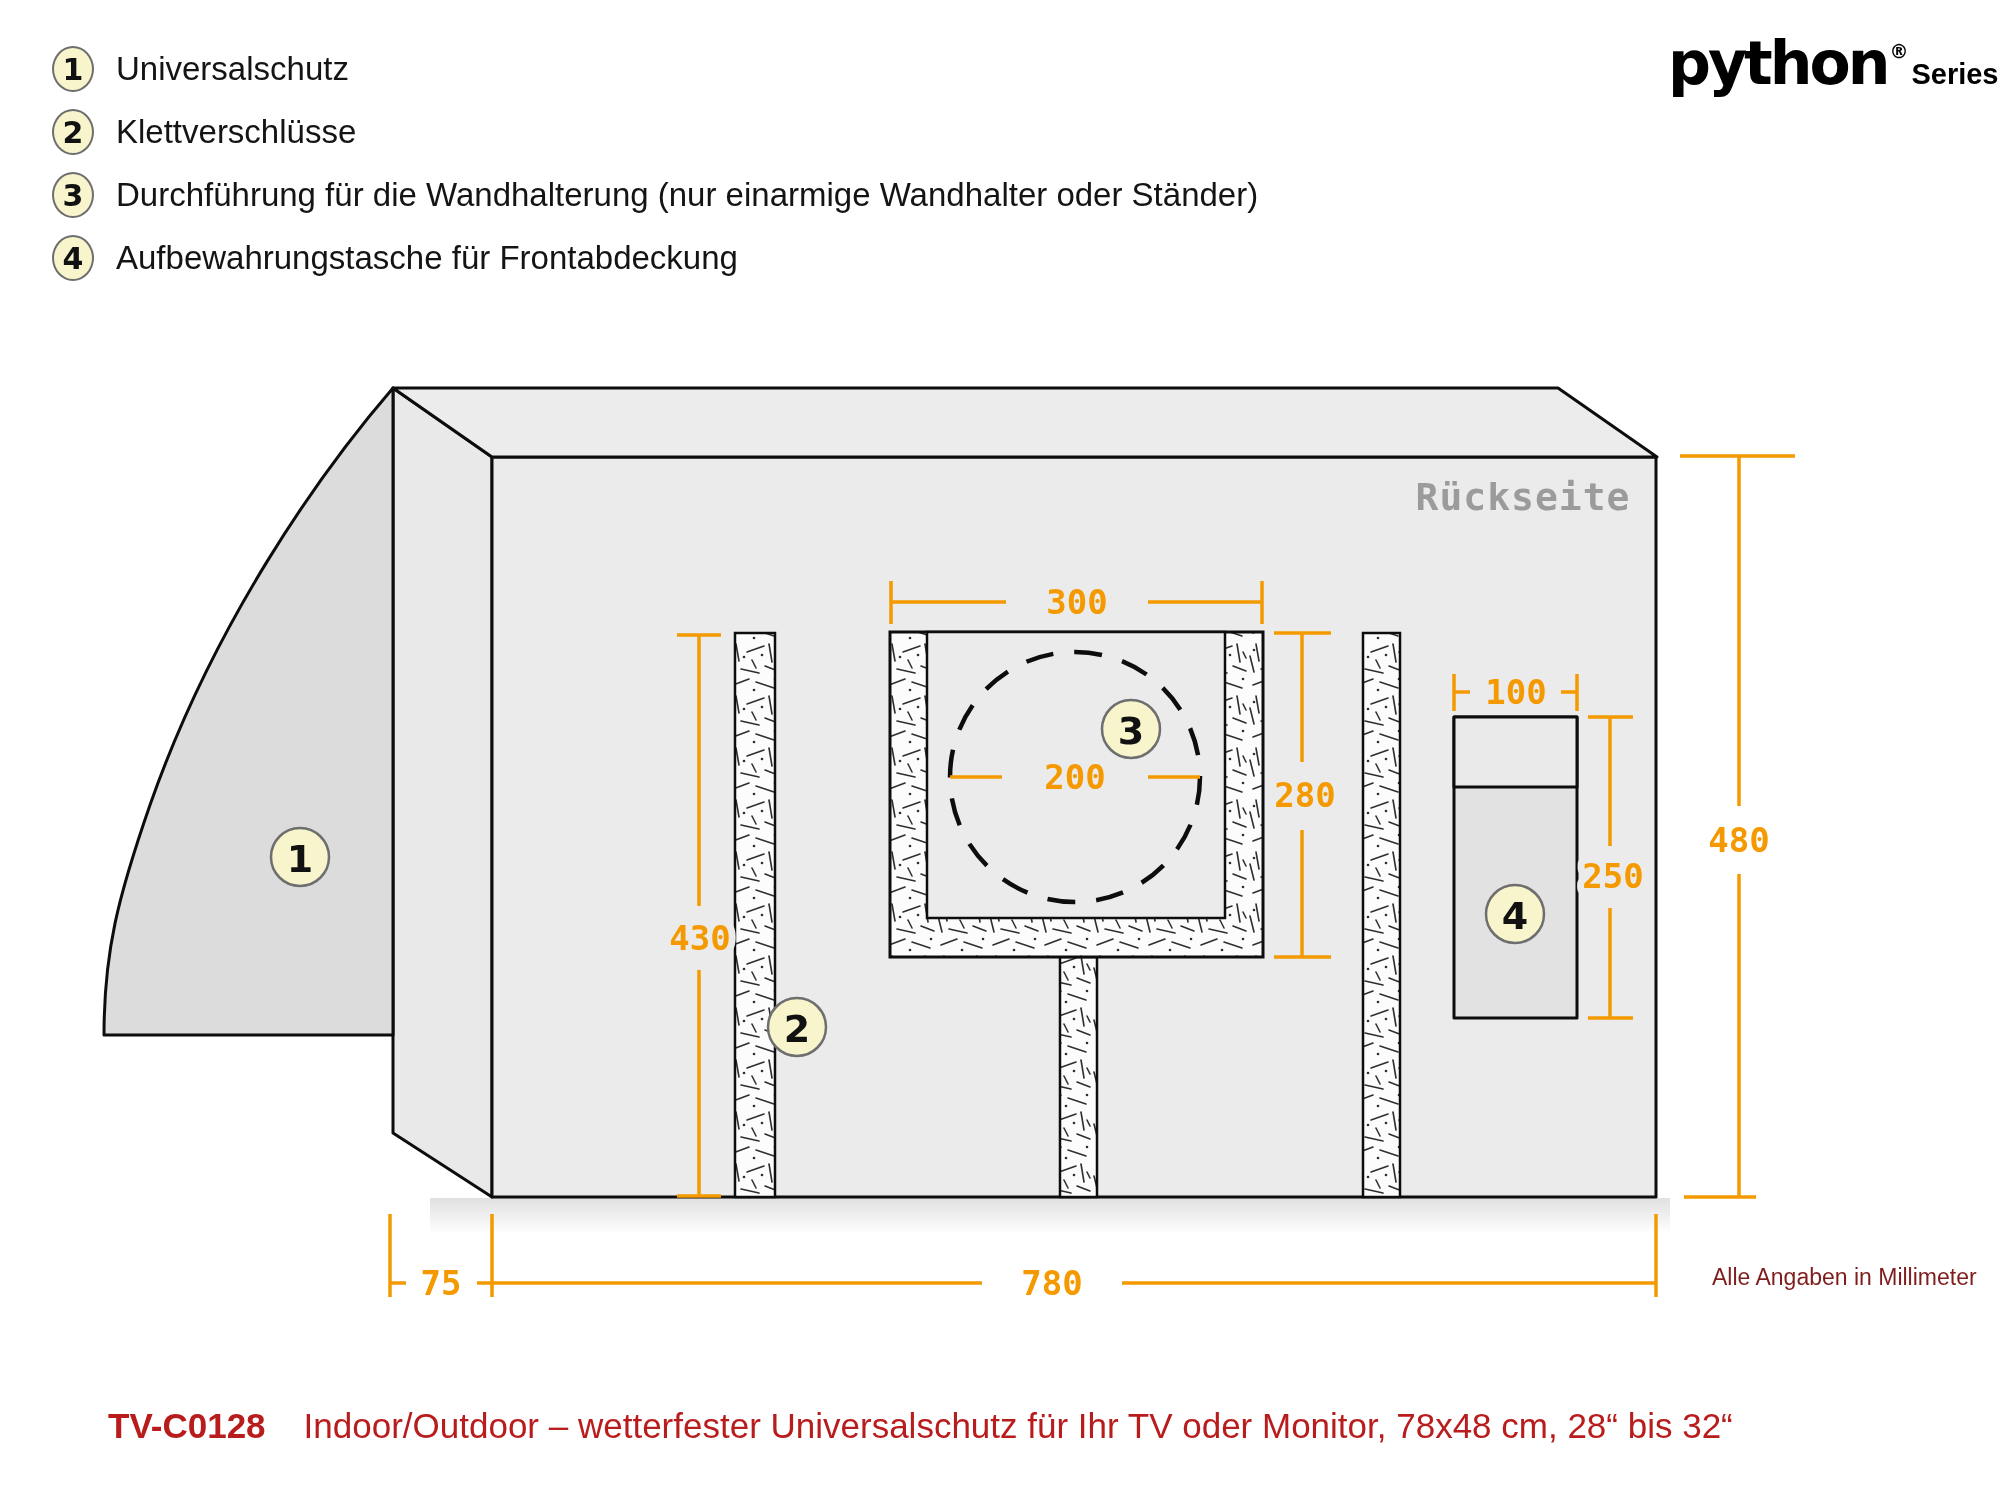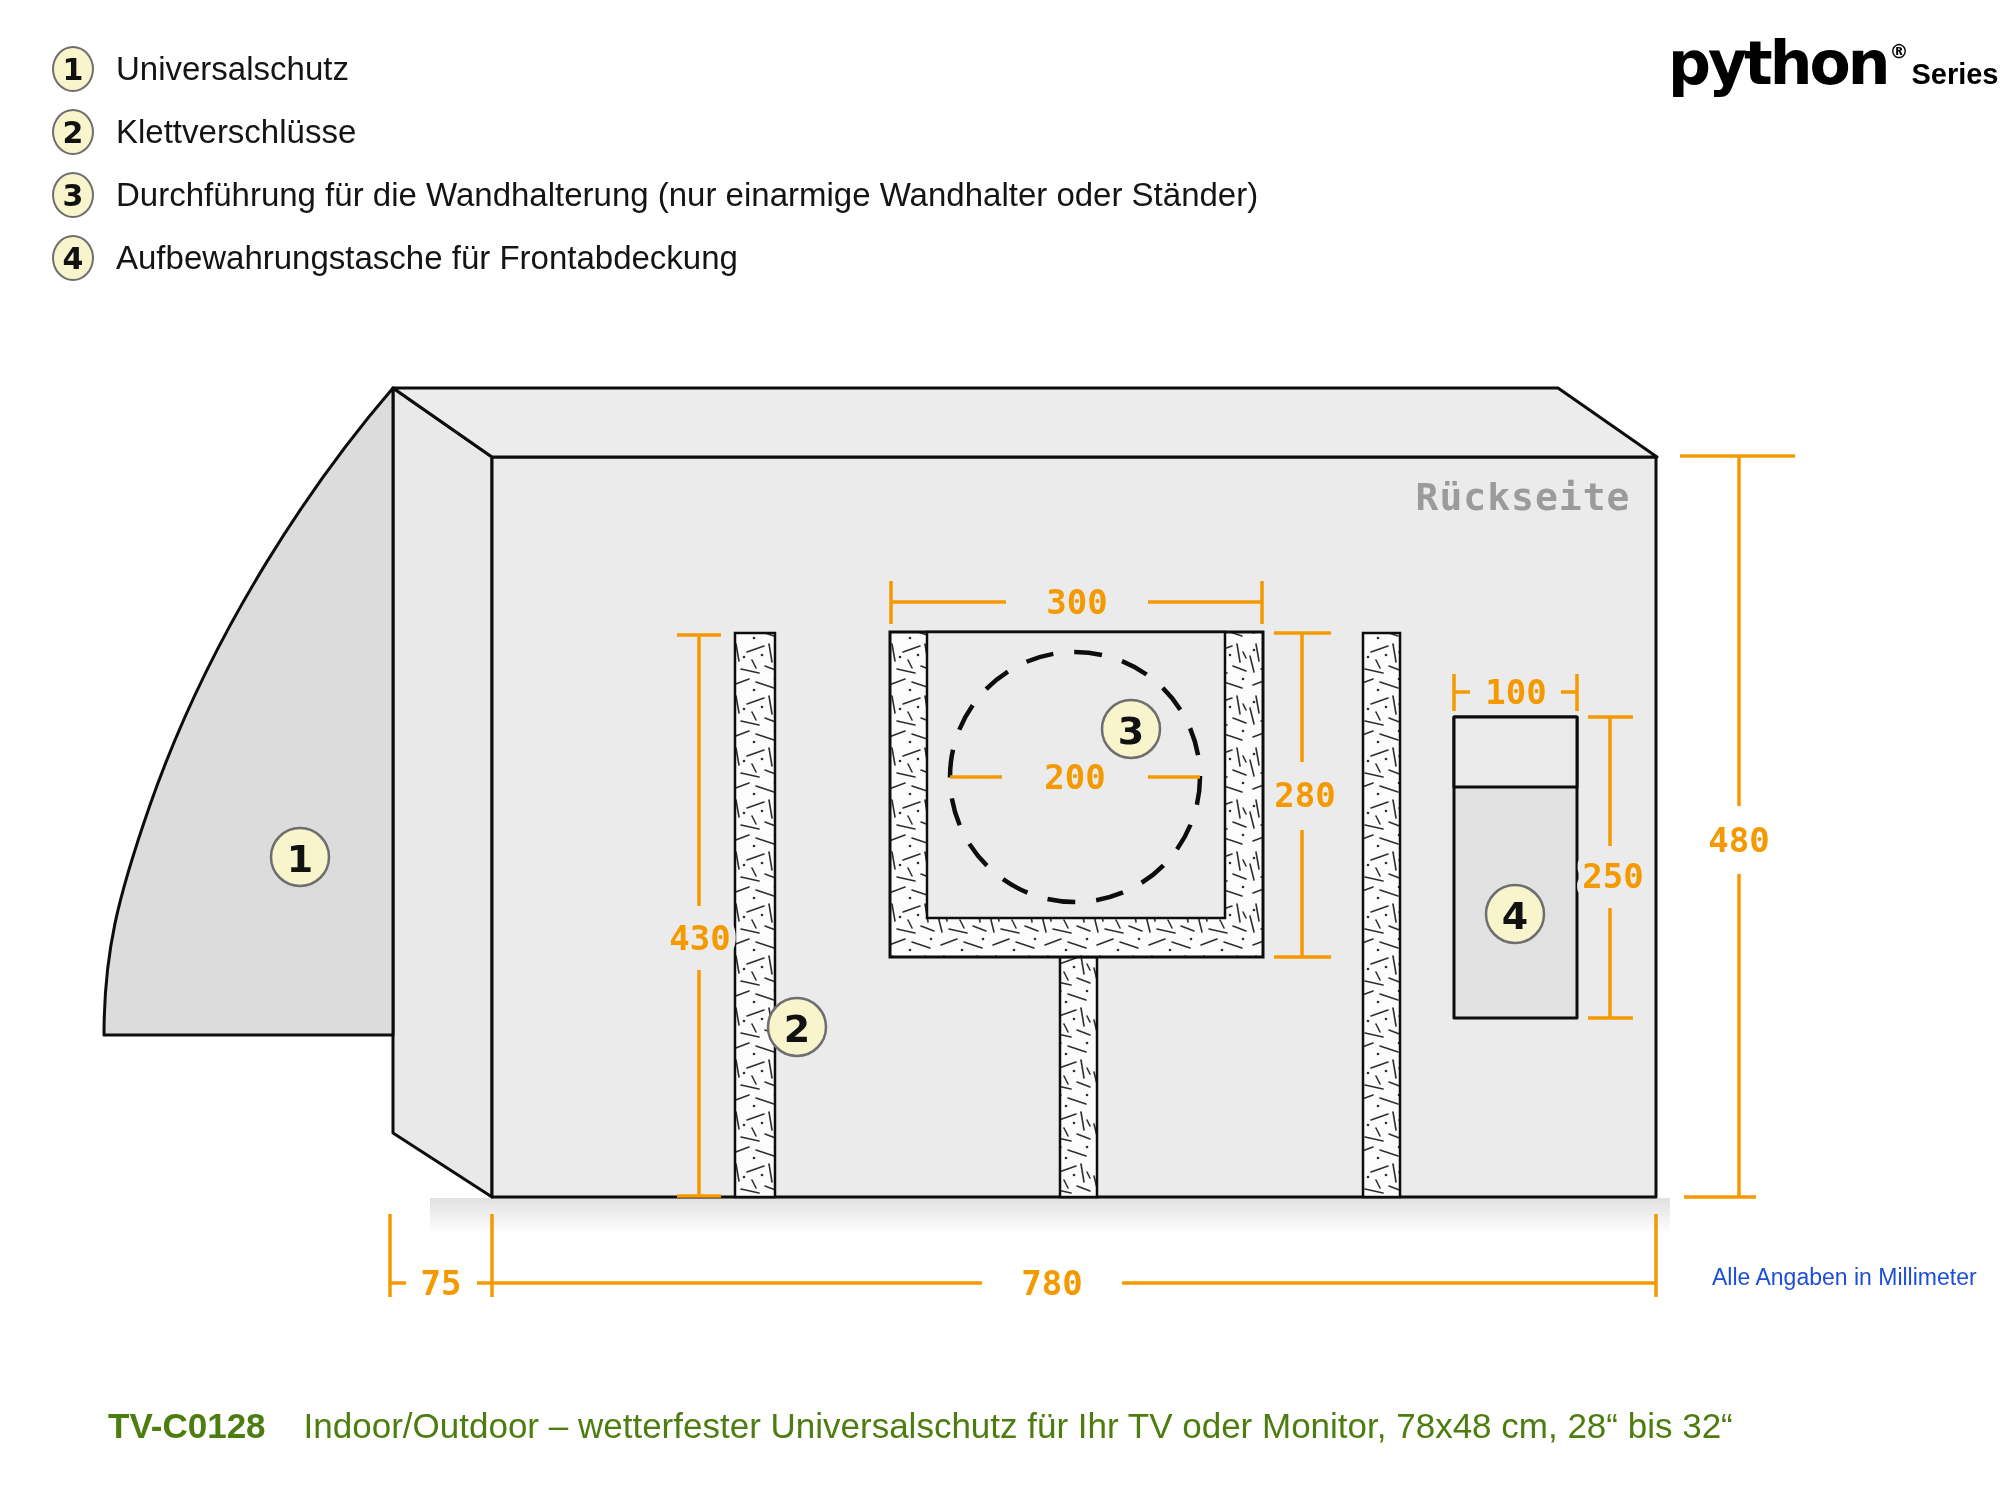--- a/index.html
+++ b/index.html
@@ -28,23 +28,23 @@
              paint-order:stroke;stroke:#ebebeb;stroke-width:14px;stroke-linejoin:round;}
   .dim-label.on-white{stroke:#ffffff;}
   .outline{stroke:#0d0d0d;stroke-width:3;stroke-linejoin:round;}
   .back-label{font:700 38px "DejaVu Sans Mono",monospace;fill:#9b9b9b;
               letter-spacing:1px;text-anchor:middle;dominant-baseline:central;}
   .svg-badge-circle{fill:#f8f5cd;stroke:#6e6e6e;stroke-width:2.5;}
   .svg-badge-num{font:700 38px "DejaVu Sans",sans-serif;fill:#111;
                  text-anchor:middle;dominant-baseline:central;}
 
   
-  .note{position:absolute;left:1712px;top:1264px;font:400 23px "Liberation Sans",sans-serif;color:#1d4ed8;}
+  .note{position:absolute;left:1712px;top:1264px;font:400 23px "Liberation Sans",sans-serif;color:#7f1d1d;}
   .title{position:absolute;left:108px;top:1406px;font:400 35px "Liberation Sans",sans-serif;
-         color:#4d7c0f;white-space:nowrap;}
+         color:#b91c1c;white-space:nowrap;}
   .title .model{font-weight:700;margin-right:38px;}
 </style>
 </head>
 <body>
 
 <div class="legend">
   <div class="legend-row">
     <div class="badge">1</div>
     <div class="legend-label">Universalschutz</div>
   </div>

